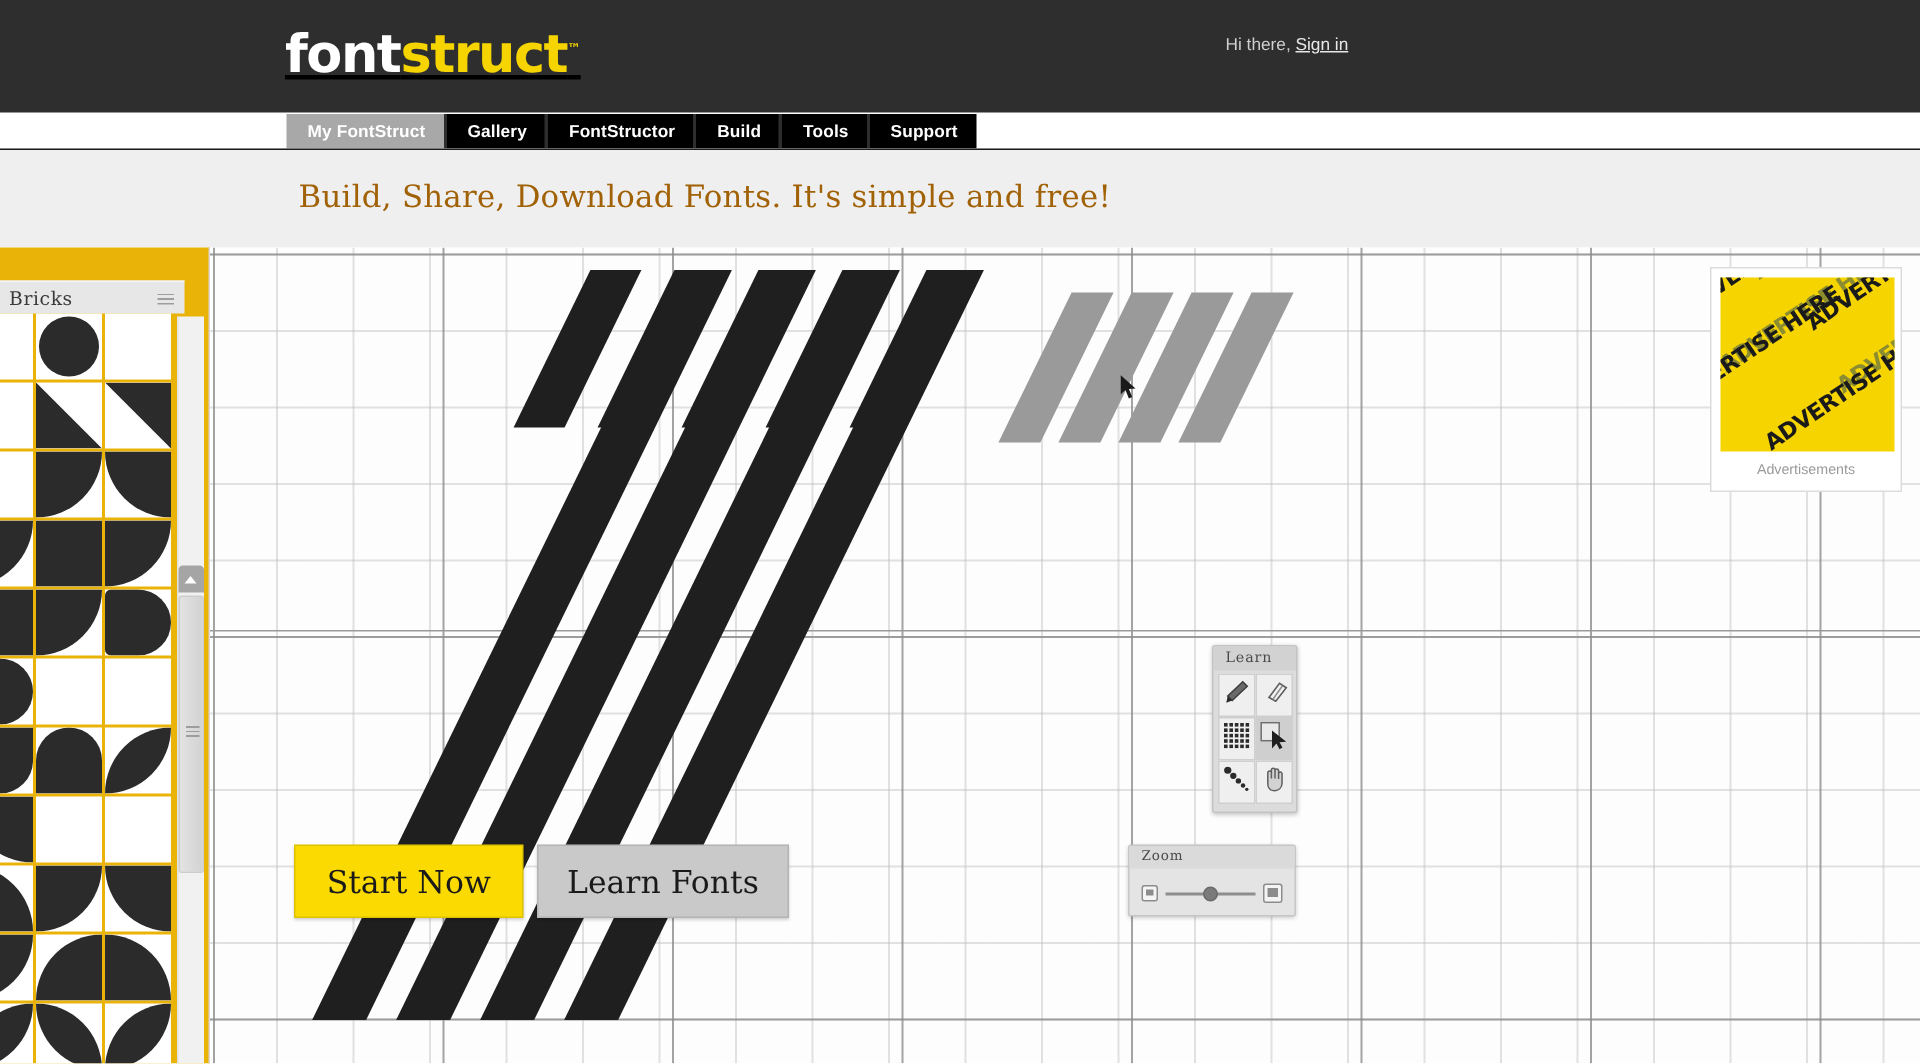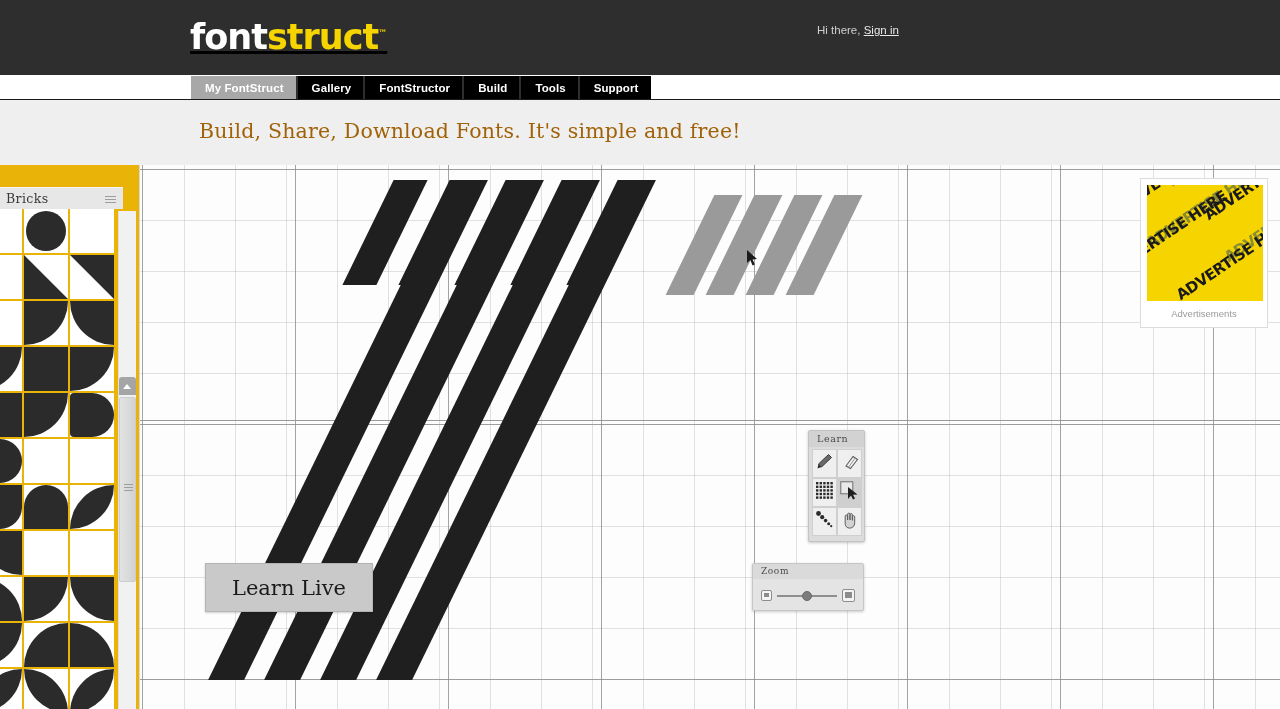--- a/index.html
+++ b/index.html
@@ -484,21 +484,22 @@
         </div>
 
     </div>
 
     <div class="brick-scroll"></div>
     <div class="scroll-up"></div>
     <div class="scroll-thumb"></div>
   </div>
 
   <div class="cta-row">
-    <div class="cta secondary cta-learn">Learn Live</div>
+    <div class="cta primary">Start Now</div>
+    <div class="cta secondary cta-learn">Learn Fonts</div>
   </div>
 
   <div class="tools">
     <div class="tools-title">Learn</div>
     <div class="tools-grid">
 
       <div class="tool-cell">
         <span>
           <svg width="17" height="17" viewBox="0 0 17 17">
             <polygon points="12.5,1.5 15.5,4.5 5.5,14 2.5,11" fill="#6a6a6a" stroke="#3d3d3d" stroke-width="1"></polygon>

